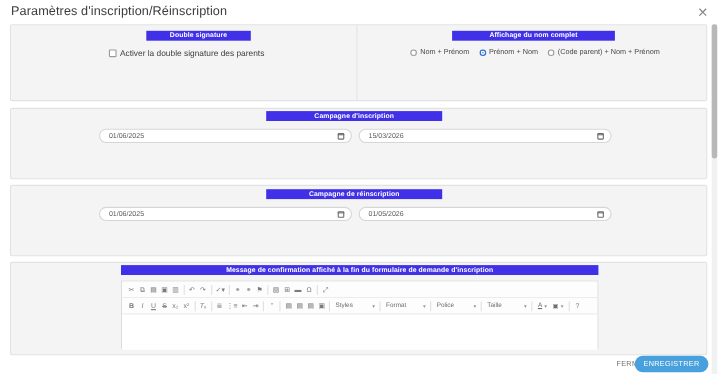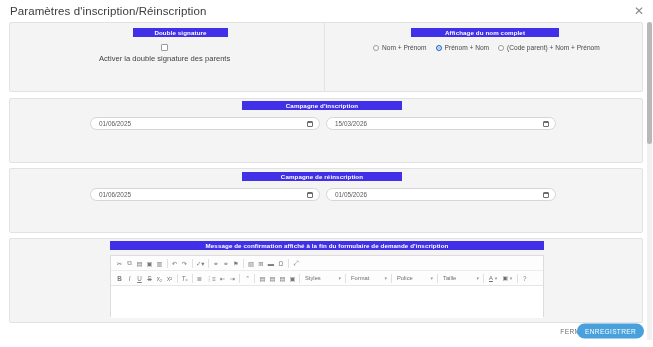--- a/index.html
+++ b/index.html
@@ -87,21 +87,21 @@
   .banner-dblsig { left: 133px; top: 28px; width: 95px; }
   .banner-nom    { left: 411px; top: 28px; width: 148px; }
   .banner-insc   { left: 242px; top: 101px; width: 160px; }
   .banner-reinsc { left: 242px; top: 172px; width: 160px; }
   .banner-msg    { left: 110px; top: 241px; width: 434px; }
 
   
   .chk-row {
     position: absolute;
     left: 99px; top: 44px;
-    display: flex; align-items: center; gap: 3px; flex-direction: column;
+    display: flex; align-items: center; gap: 3px;
   }
   .chk-box {
     width: 7px; height: 7px;
     border: 1px solid #9a9a9a;
     background: #fff;
     border-radius: 1px;
     cursor: pointer;
     flex: none;
   }
   .chk-label {

